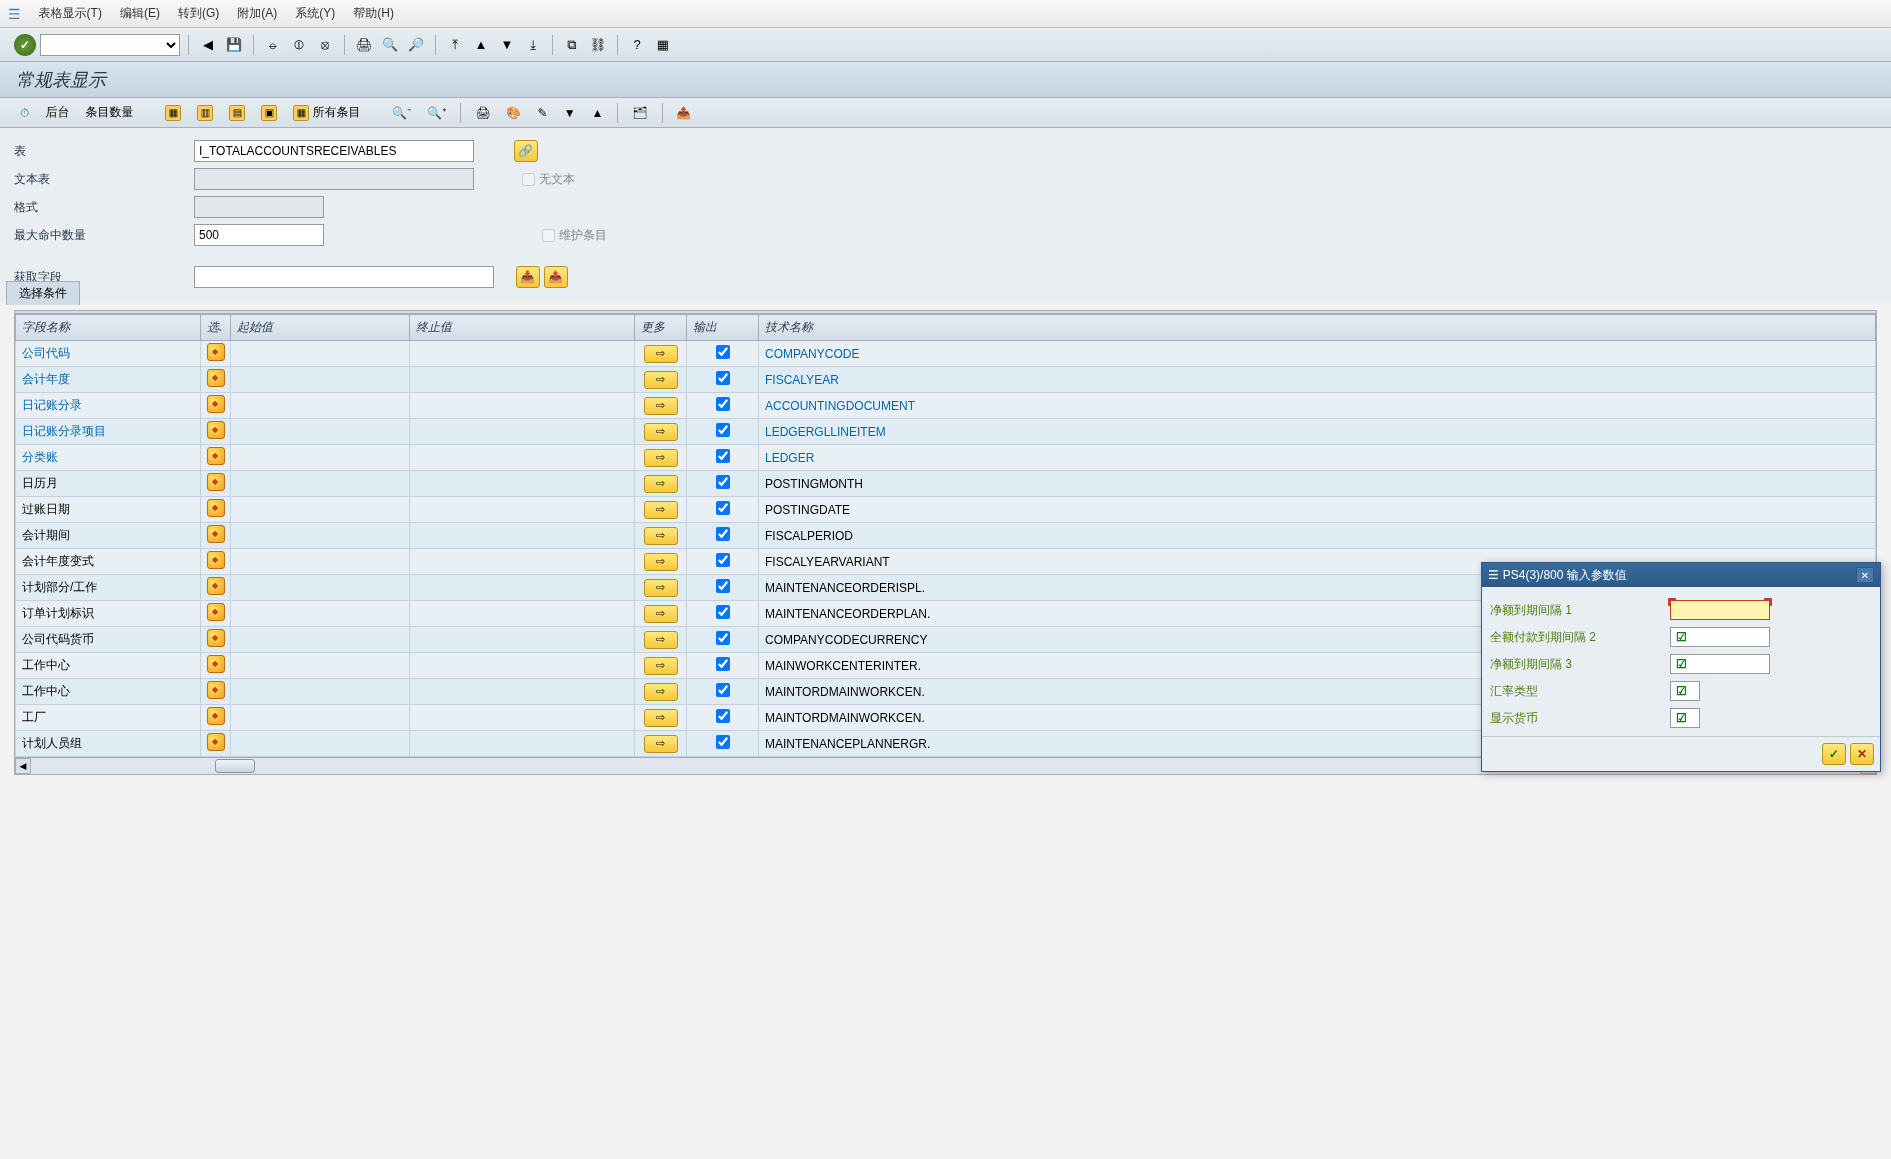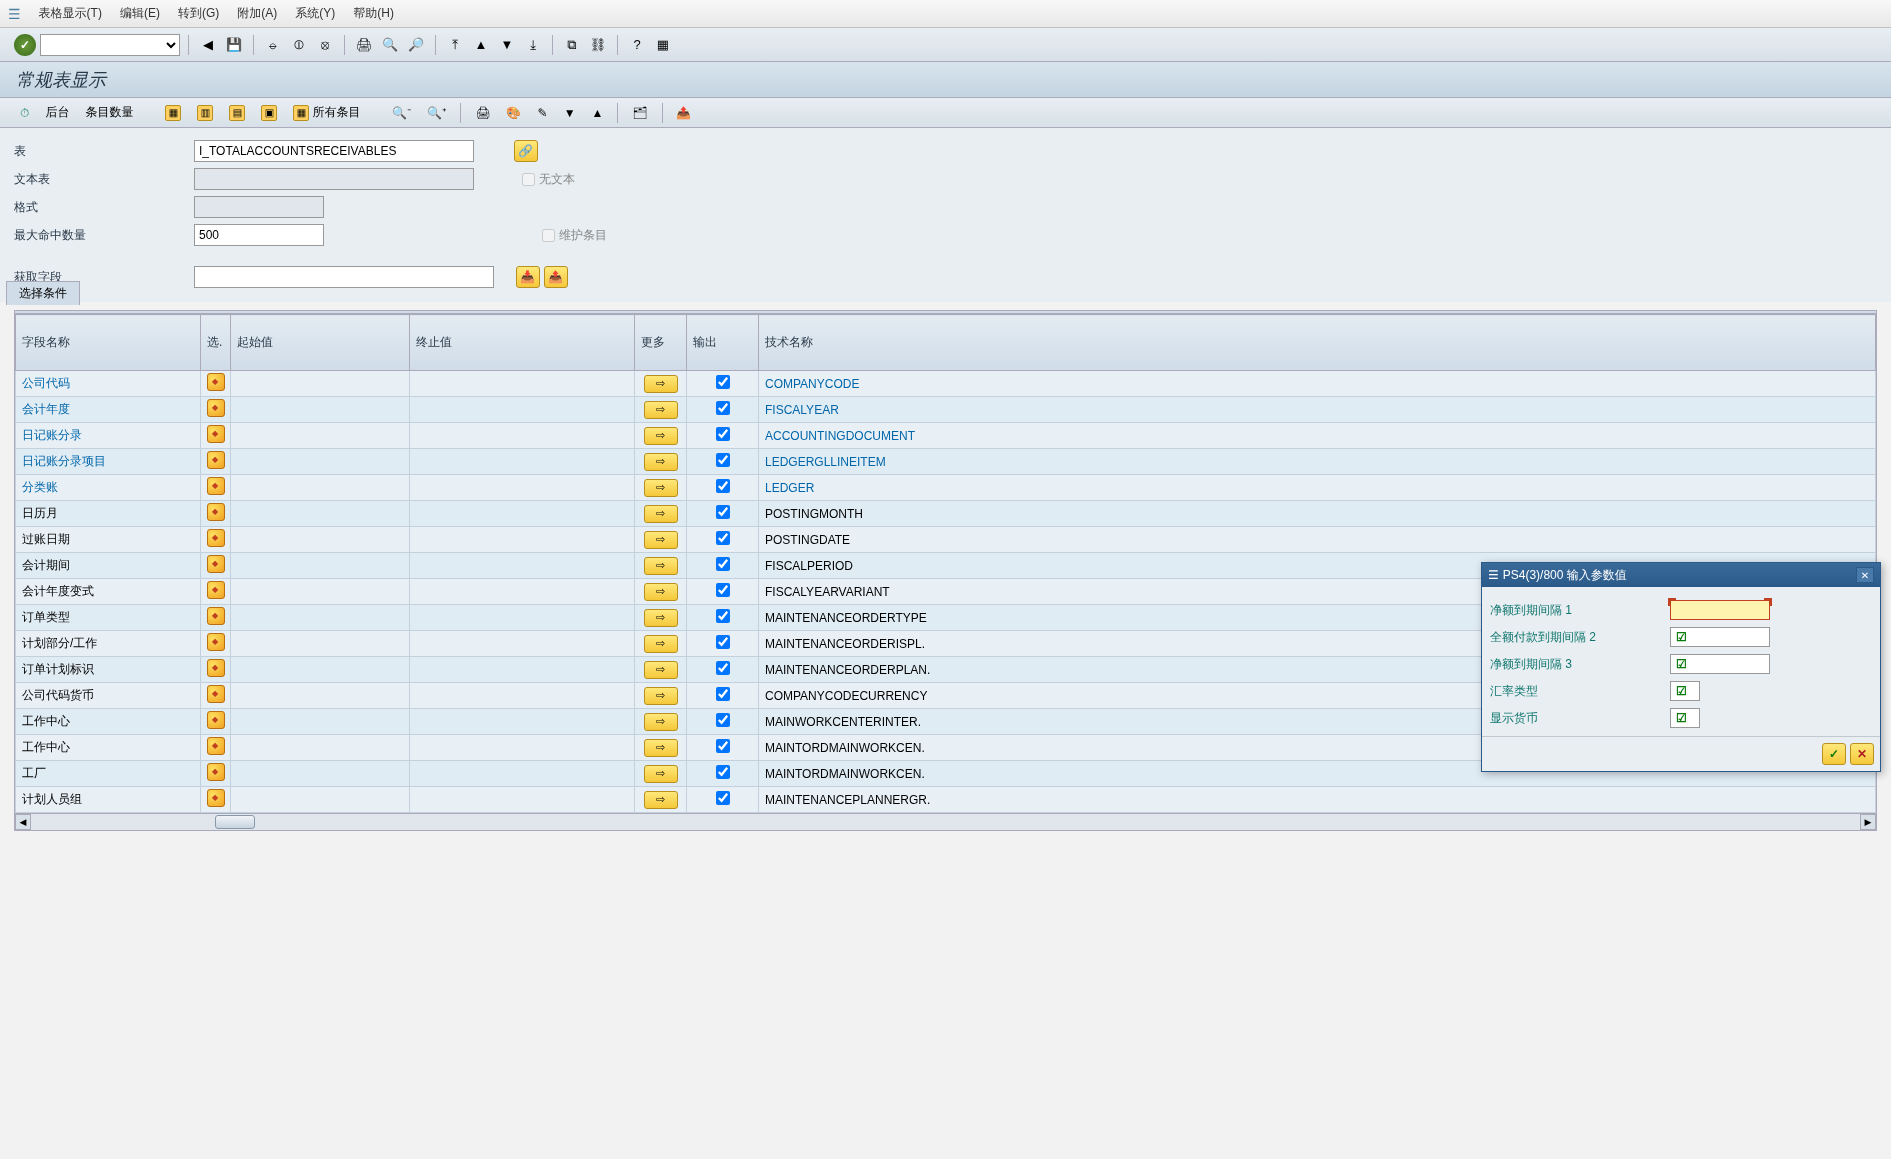--- a/index.html
+++ b/index.html
@@ -38,21 +38,21 @@
 .cb-row { display: inline-flex; align-items: center; gap: 4px; margin-left: 48px; color: #888; }
 
 
 .sel-panel { margin: 8px 14px 0 14px; border: 1px solid #aab; background: #d0dce8; }
 .sel-tab { display: inline-block; background: #d0dce8; border: 1px solid #aab; border-bottom: none; padding: 3px 12px; margin-left: 6px; margin-top: -1px; position: relative; top: -20px; }
 .sel-tab-wrap { height: 0; }
 
 
 .grid-wrap { margin: 0 14px; border-left: 1px solid #aab; border-right: 1px solid #aab; }
 .grid { width: 100%; border-collapse: collapse; table-layout: fixed; }
-.grid th { background: linear-gradient(#e4ecf2, #d0dce8); border: 1px solid #aab; text-align: left; padding: 19px 6px; font-weight: normal; color: #2a3a4a; height: 24px; }
+.grid th { background: linear-gradient(#e4ecf2, #d0dce8); border: 1px solid #aab; text-align: left; padding: 4px 6px; font-weight: normal; color: #2a3a4a; height: 24px; font-style: italic; }
 .grid td { border: 1px solid #c4d0dc; padding: 2px 6px; height: 24px; background: #e8f0f6; vertical-align: middle; }
 .grid tr:nth-child(even) td { background: #e0ecf4; }
 .col-name { width: 185px; }
 .col-sel { width: 30px; }
 .col-start { width: 179px; }
 .col-end { width: 225px; }
 .col-more { width: 52px; }
 .col-out { width: 72px; }
 .col-tech { width: auto; }
 .link { color: #0066aa; cursor: pointer; }
@@ -65,21 +65,21 @@
 .scrollbar-h .arrow { position: absolute; width: 16px; height: 16px; top: 0; background: #d8e0e8; border: 1px solid #aab; display: flex; align-items: center; justify-content: center; font-size: 9px; }
 .scrollbar-h .arrow.l { left: 0; } .scrollbar-h .arrow.r { right: 0; }
 
 
 .dialog { position: absolute; right: 10px; top: 562px; width: 400px; background: #e8eef2; border: 1px solid #2a5a8a; box-shadow: 2px 2px 8px rgba(0,0,0,0.3); }
 .dialog-title { background: linear-gradient(#3a6a9a, #2a5a8a); color: #fff; height: 24px; display: flex; align-items: center; padding: 0 6px; font-size: 12px; }
 .dialog-title .dticon { margin-right: 4px; }
 .dialog-title .dtclose { margin-left: auto; width: 18px; height: 16px; background: #4a7aaa; border: 1px solid #2a5a8a; display: flex; align-items: center; justify-content: center; cursor: pointer; font-size: 10px; }
 .dialog-body { padding: 10px 8px 4px 8px; }
 .dlg-row { display: flex; align-items: center; height: 26px; margin-bottom: 1px; }
-.dlg-label { width: 180px; color: #0f766e; }
+.dlg-label { width: 180px; color: #4d7c0f; }
 .dlg-input { border: 1px solid #999; background: #fff; height: 20px; width: 100px; padding: 0 3px; font-size: 12px; }
 .dlg-input.req { background: #fff3b0; border: 1px solid #c04020; }
 .dlg-input .tick { color: #0a7a0a; font-weight: bold; padding-left: 2px; }
 .dlg-input.small { width: 30px; text-align: center; }
 .dialog-footer { display: flex; justify-content: flex-end; gap: 4px; padding: 6px; border-top: 1px solid #c0c8d0; }
 .dlg-btn { width: 24px; height: 22px; background: linear-gradient(#ffe87a, #f5c83a); border: 1px solid #b89020; border-radius: 3px; display: inline-flex; align-items: center; justify-content: center; cursor: pointer; font-weight: bold; }
 .dlg-btn.ok { color: #0a7a0a; } .dlg-btn.cancel { color: #b02020; }
 .req-corners { position: relative; display: inline-block; }
 .req-corners::before, .req-corners::after { content: ''; position: absolute; width: 6px; height: 6px; border: 2px solid #c04020; }
 .req-corners::before { top: -2px; left: -2px; border-right: none; border-bottom: none; }
@@ -290,29 +290,20 @@
           <td><span class="">FISCALPERIOD</span></td>
         </tr>
         <tr>
           <td><span class="">会计年度变式</span></td>
           <td style="text-align:center;"><span class="sel-icon"></span></td>
           <td></td>
           <td></td>
           <td style="text-align:center;"><span class="more-btn">⇨</span></td>
           <td style="text-align:center;"><input type="checkbox" class="chk" checked="" style=""></td>
           <td><span class="">FISCALYEARVARIANT</span></td>
-        </tr>
-        <tr>
-          <td><span class="">订单类型</span></td>
-          <td style="text-align:center;"><span class="sel-icon"></span></td>
-          <td></td>
-          <td></td>
-          <td style="text-align:center;"><span class="more-btn">⇨</span></td>
-          <td style="text-align:center;"><input type="checkbox" class="chk" checked="" style=""></td>
-          <td><span class="">MAINTENANCEORDERTYPE</span></td>
         </tr>
         <tr>
           <td><span class="">计划部分/工作</span></td>
           <td style="text-align:center;"><span class="sel-icon"></span></td>
           <td></td>
           <td></td>
           <td style="text-align:center;"><span class="more-btn">⇨</span></td>
           <td style="text-align:center;"><input type="checkbox" class="chk" checked="" style=""></td>
           <td><span class="">MAINTENANCEORDERISPL.</span></td>
         </tr>

